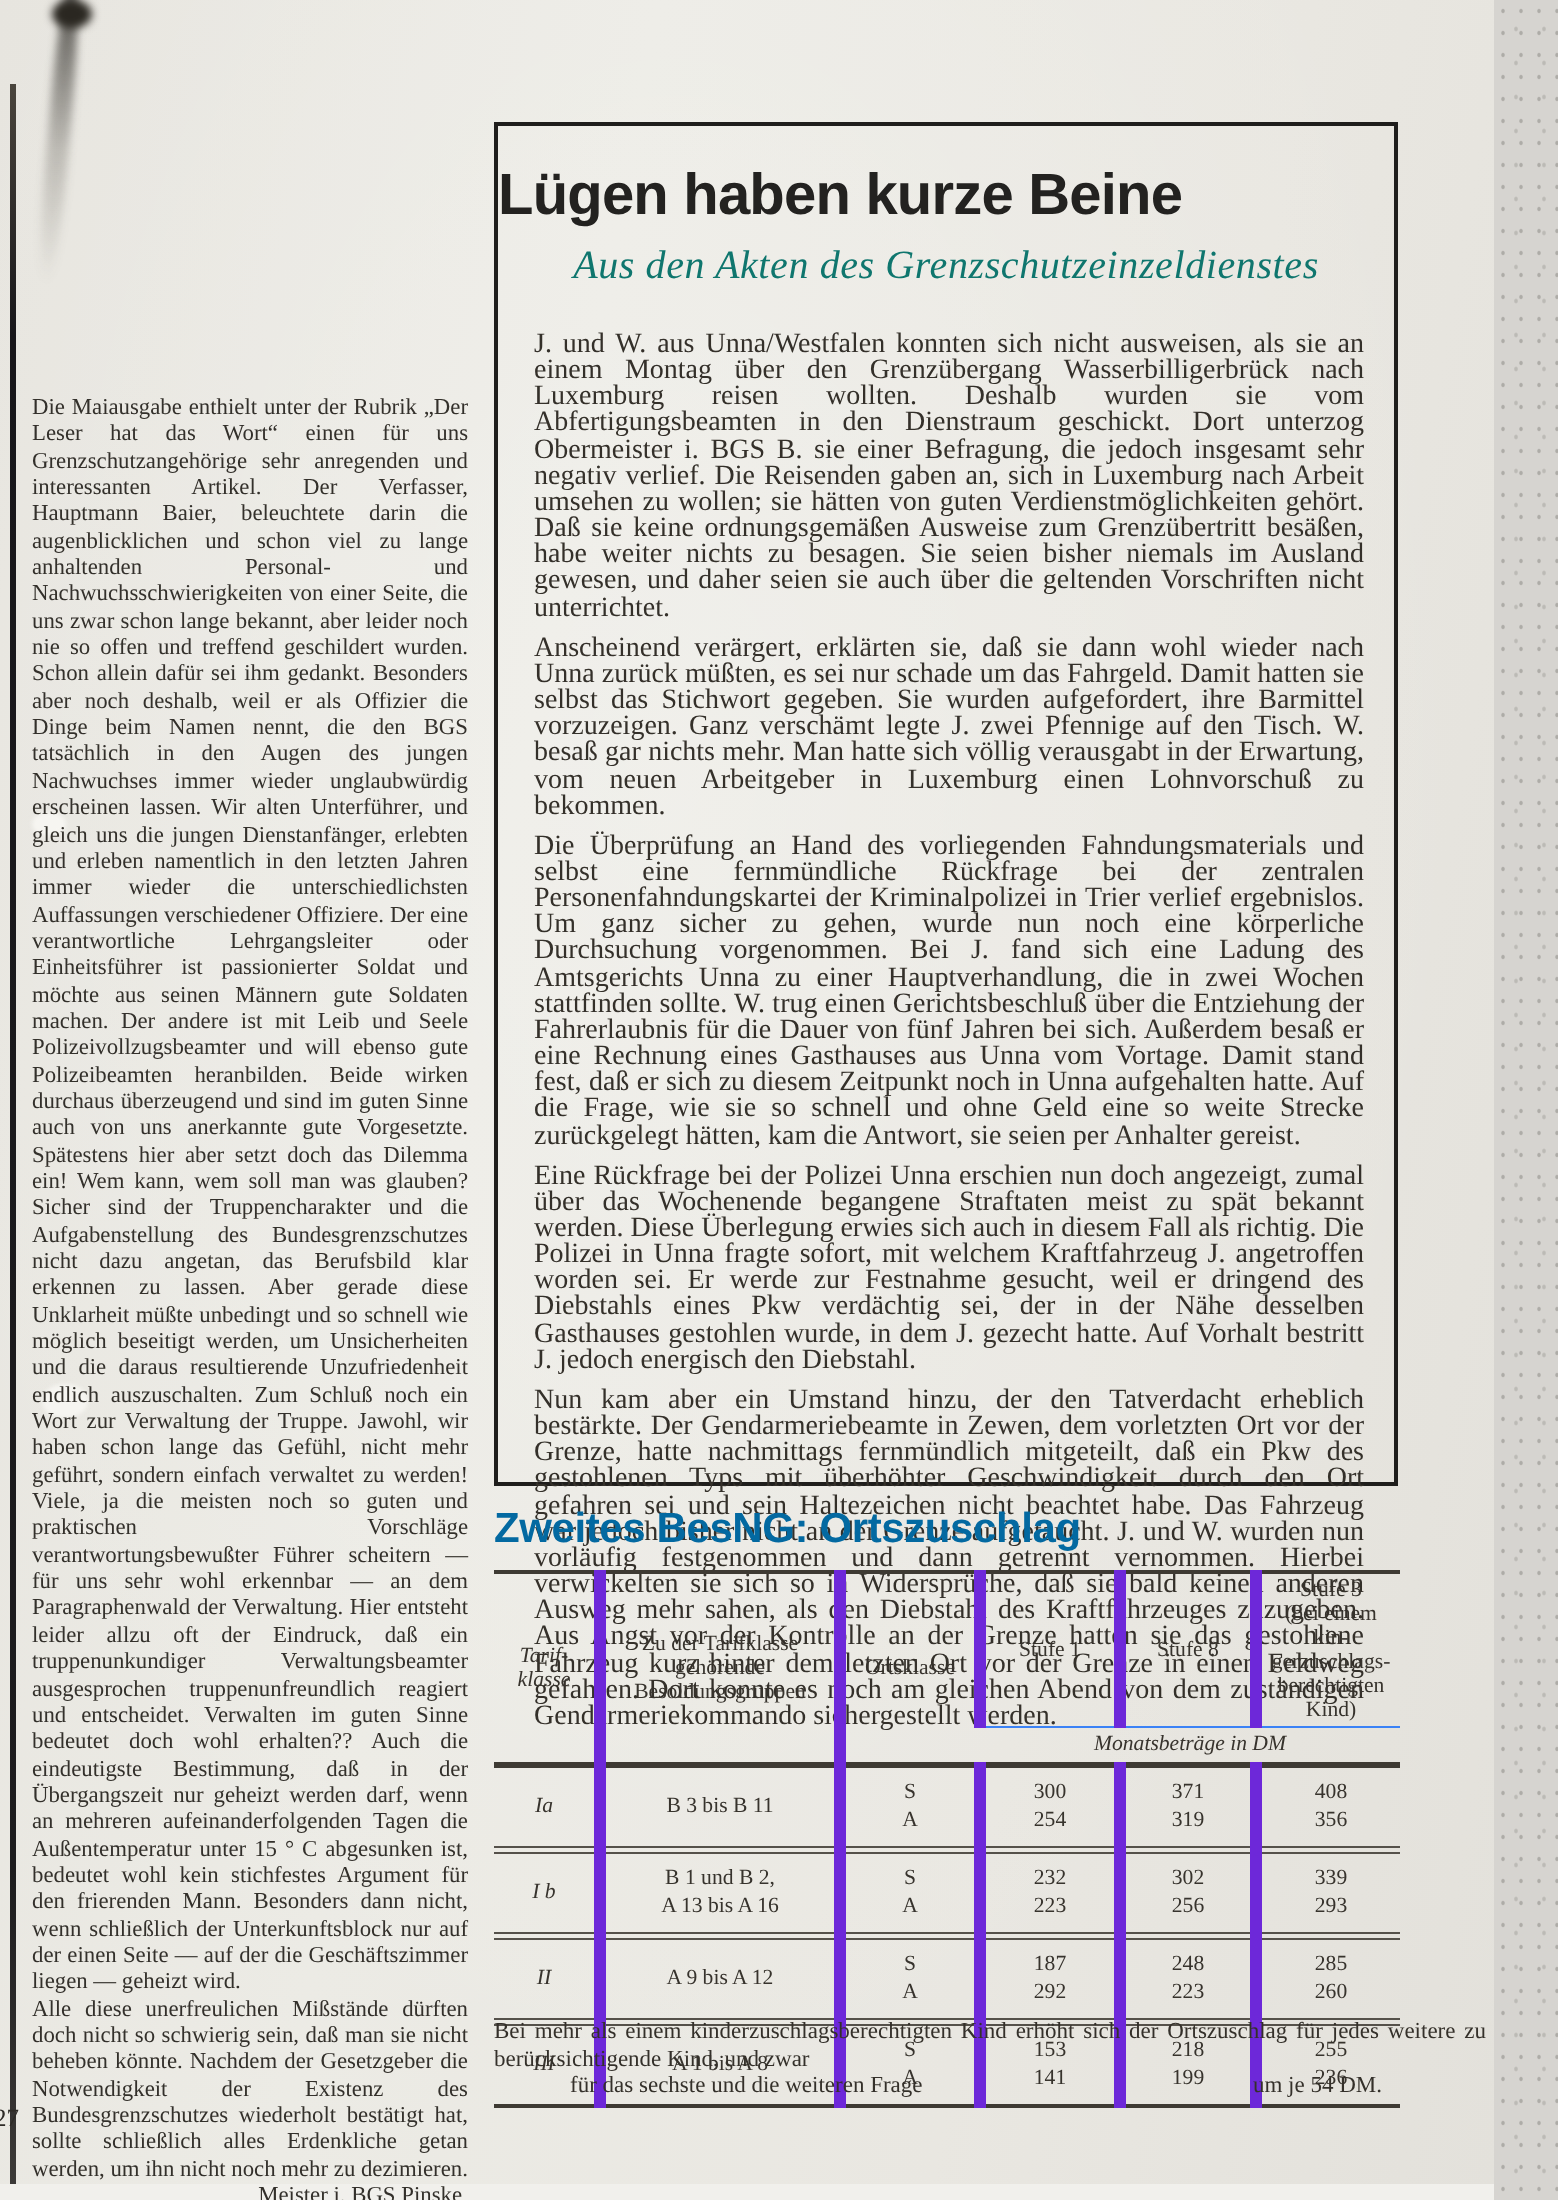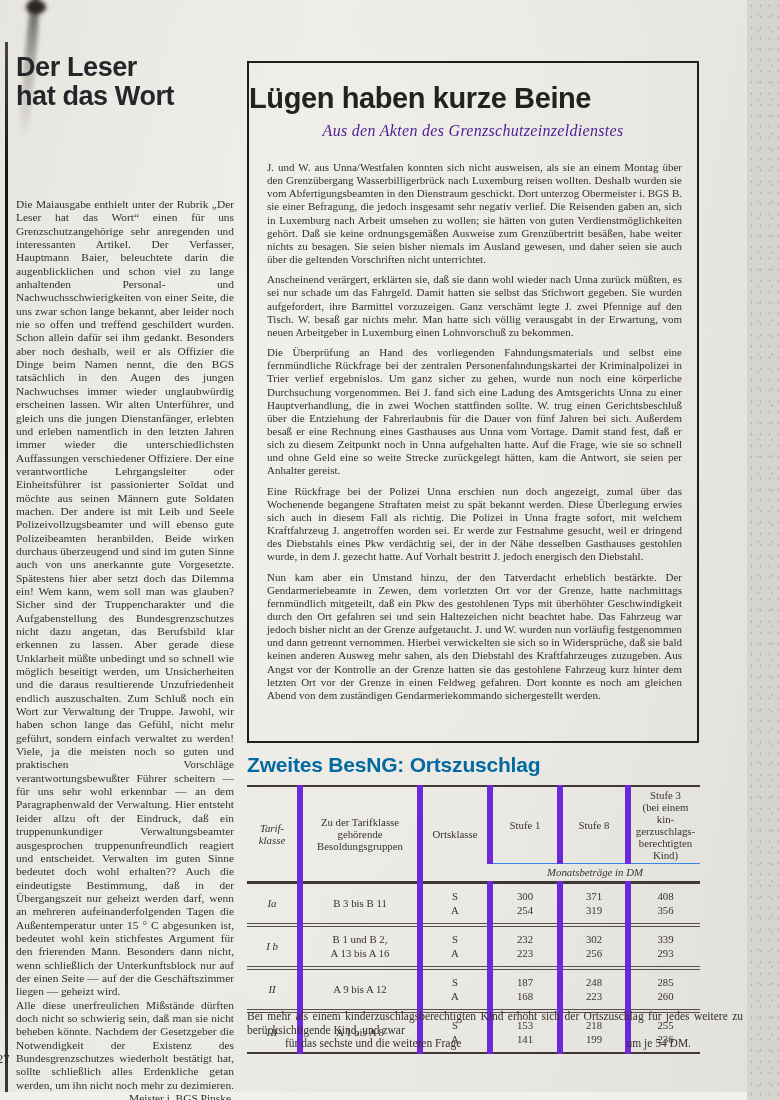--- a/index.html
+++ b/index.html
@@ -72,25 +72,25 @@
     position:absolute;left:247px;top:61px;width:452px;height:682px;
     border:2px solid #1f1e1c;box-sizing:border-box;
   }
   .article-title{
     margin-top:19px;text-align:left;
     font-family:"Liberation Sans", sans-serif;font-weight:bold;
     font-size:29px;letter-spacing:-.4px;color:#232220;
   }
   .article-subtitle{
     margin-top:7px;text-align:center;
-    font-style:italic;font-size:16px;letter-spacing:.3px;color:#4c1d95;
+    font-style:italic;font-size:20px;letter-spacing:.3px;color:#0f766e;
   }
   .article-body{
     margin:21px 15px 0 18px;
-    font-size:11px;line-height:13.15px;text-align:justify;
+    font-size:14px;line-height:13.15px;text-align:justify;
     hyphens:auto;-webkit-hyphens:auto;color:#34302a;
   }
   .article-body p{margin:0 0 7px 0;}
 
   
   .table-title{
     position:absolute;left:247px;top:753px;width:452px;
     font-family:"Liberation Sans", sans-serif;font-weight:bold;
     font-size:21px;letter-spacing:-.2px;color:#0369a1;
   }
@@ -132,22 +132,20 @@
 
   <div class="paper"></div>
   <div class="scan-side"></div>
   <div class="bottom-strip"></div>
   <div class="spine-line"></div>
   <div class="smudge"></div>
   <div class="smudge-blob"></div>
   <div class="paper-defect defect-1"></div>
   <div class="paper-defect defect-2"></div>
 
-  <div class="left-heading">Der Leser
-hat das Wort</div>
 
   <div class="left-body">
     <p>Die Maiausgabe enthielt unter der Rubrik „Der Leser hat das Wort“ einen für uns Grenzschutzangehörige sehr anregenden und interessanten Artikel. Der Verfasser, Hauptmann Baier, beleuchtete darin die augenblicklichen und schon viel zu lange anhaltenden Personal- und Nachwuchsschwierigkeiten von einer Seite, die uns zwar schon lange bekannt, aber leider noch nie so offen und treffend geschildert wurden. Schon allein dafür sei ihm gedankt. Besonders aber noch deshalb, weil er als Offizier die Dinge beim Namen nennt, die den BGS tatsächlich in den Augen des jungen Nachwuchses immer wieder unglaubwürdig erscheinen lassen. Wir alten Unterführer, und gleich uns die jungen Dienstanfänger, erlebten und erleben namentlich in den letzten Jahren immer wieder die unterschiedlichsten Auffassungen verschiedener Offiziere. Der eine verantwortliche Lehrgangsleiter oder Einheitsführer ist passionierter Soldat und möchte aus seinen Männern gute Soldaten machen. Der andere ist mit Leib und Seele Polizeivollzugsbeamter und will ebenso gute Polizeibeamten heranbilden. Beide wirken durchaus überzeugend und sind im guten Sinne auch von uns anerkannte gute Vorgesetzte. Spätestens hier aber setzt doch das Dilemma ein! Wem kann, wem soll man was glauben? Sicher sind der Truppencharakter und die Aufgabenstellung des Bundesgrenzschutzes nicht dazu angetan, das Berufsbild klar erkennen zu lassen. Aber gerade diese Unklarheit müßte unbedingt und so schnell wie möglich beseitigt werden, um Unsicherheiten und die daraus resultierende Unzufriedenheit endlich auszuschalten. Zum Schluß noch ein Wort zur Verwaltung der Truppe. Jawohl, wir haben schon lange das Gefühl, nicht mehr geführt, sondern einfach verwaltet zu werden! Viele, ja die meisten noch so guten und praktischen Vorschläge verantwortungsbewußter Führer scheitern — für uns sehr wohl erkennbar — an dem Paragraphenwald der Verwaltung. Hier entsteht leider allzu oft der Eindruck, daß ein truppenunkundiger Verwaltungsbeamter ausgesprochen truppenunfreundlich reagiert und entscheidet. Verwalten im guten Sinne bedeutet doch wohl erhalten?? Auch die eindeutigste Bestimmung, daß in der Übergangszeit nur geheizt werden darf, wenn an mehreren aufeinanderfolgenden Tagen die Außentemperatur unter 15 ° C abgesunken ist, bedeutet wohl kein stichfestes Argument für den frierenden Mann. Besonders dann nicht, wenn schließlich der Unterkunftsblock nur auf der einen Seite — auf der die Geschäftszimmer liegen — geheizt wird.</p>
     <p>Alle diese unerfreulichen Mißstände dürften doch nicht so schwierig sein, daß man sie nicht beheben könnte. Nachdem der Gesetzgeber die Notwendigkeit der Existenz des Bundesgrenzschutzes wiederholt bestätigt hat, sollte schließlich alles Erdenkliche getan werden, um ihn nicht noch mehr zu dezimieren.</p>
     <p class="left-signature">Meister i. BGS Pinske</p>
   </div>
 
   <div class="page-number">27</div>
 
   <div class="article-box">
@@ -218,21 +216,21 @@
 256</td>
         <td>339
 293</td>
       </tr>
       <tr>
         <td>II</td>
         <td>A 9 bis A 12</td>
         <td>S
 A</td>
         <td>187
-168</td>
+292</td>
         <td>248
 223</td>
         <td>285
 260</td>
       </tr>
       <tr>
         <td>III</td>
         <td>A 1 bis A 8</td>
         <td>S
 A</td>

